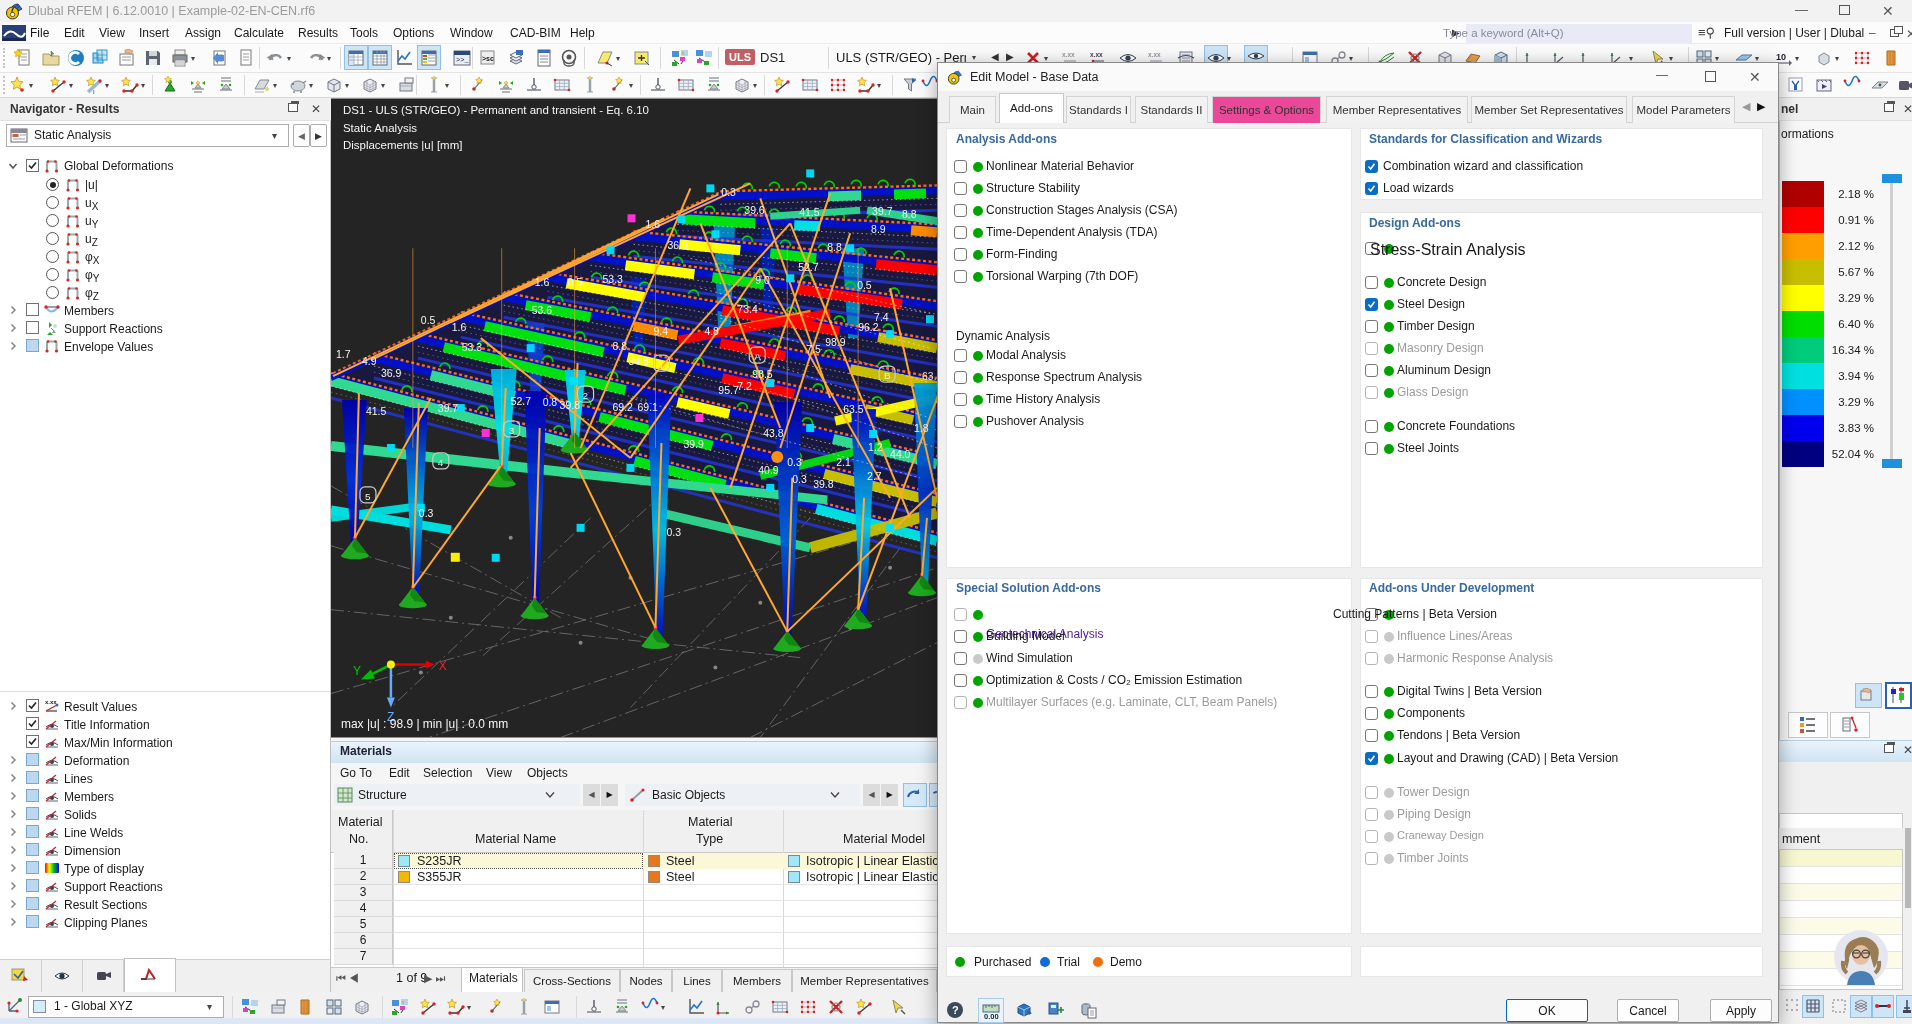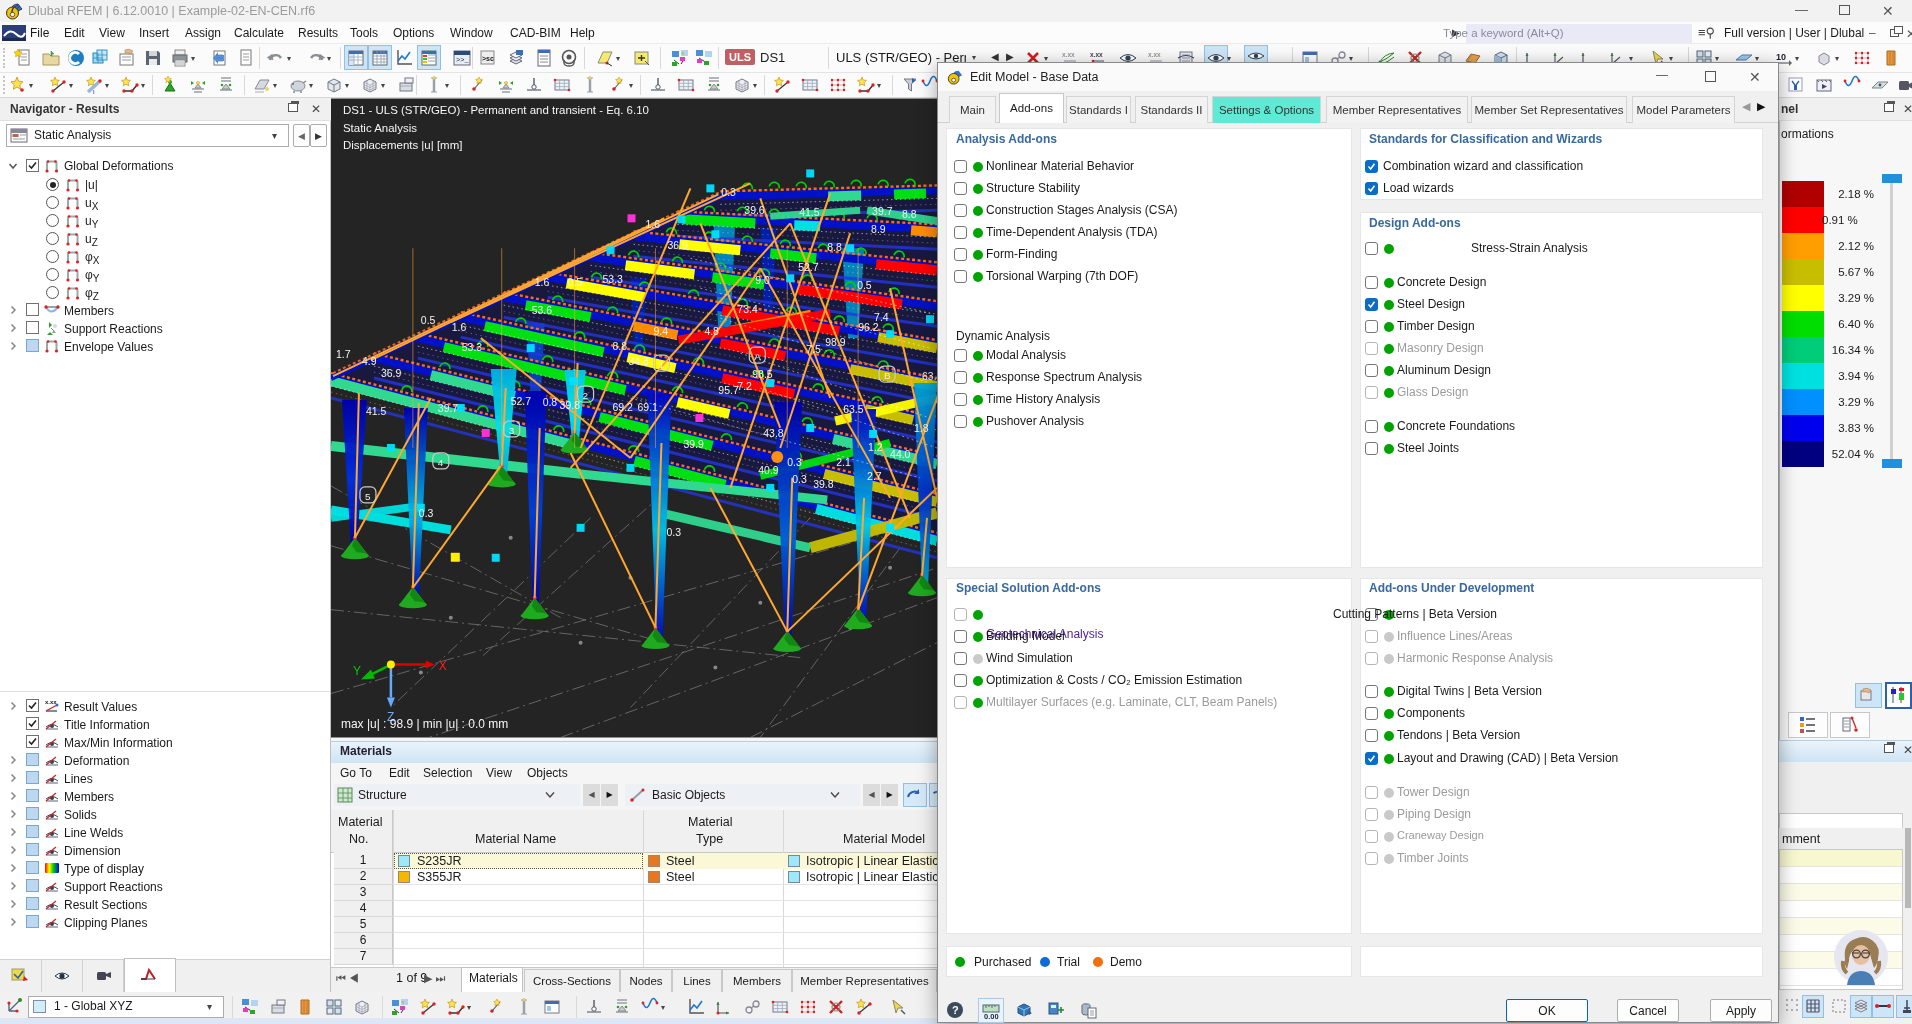--- a/index.html
+++ b/index.html
@@ -1547,21 +1547,21 @@
     <div class="ab" style="left:1779px;top:98px;width:133px;height:894px;background:#f7f7f7;border-left:1px solid #c0c0c0"></div>
     <div class="ab" style="left:1779px;top:98px;width:133px;height:23px;background:#f0f0f0;border-bottom:1px solid #e0e0e0"></div>
     <div class="lb" style="left:1781px;top:102px;font-weight:bold;color:#333">nel</div>
     <div class="ab" style="left:1884px;top:103px;width:10px;height:9px;border:1px solid #555;background:#fff"></div>
     <div class="ab" style="left:1887px;top:101px;width:8px;height:3px;background:#555"></div>
     <div class="lb" style="left:1903px;top:102px;color:#444;font-size:12px">✕</div>
     <div class="lb" style="left:1781px;top:127px;font-size:12px">ormations</div>
     <div class="ab" style="left:1782px;top:181px;width:42px;height:26px;background:#b00000"></div>
     <div class="lb" style="left:1822px;top:188px;font-size:11.5px;width:52px;text-align:right">2.18 %</div>
     <div class="ab" style="left:1782px;top:207px;width:42px;height:26px;background:#ff0000"></div>
-    <div class="lb" style="left:1822px;top:214px;font-size:11.5px;width:52px;text-align:left">0.91 %</div>
+    <div class="lb" style="left:1822px;top:214px;font-size:11.5px;width:52px;text-align:right">0.91 %</div>
     <div class="ab" style="left:1782px;top:233px;width:42px;height:26px;background:#ff9e00"></div>
     <div class="lb" style="left:1822px;top:240px;font-size:11.5px;width:52px;text-align:right">2.12 %</div>
     <div class="ab" style="left:1782px;top:259px;width:42px;height:26px;background:#c8be00"></div>
     <div class="lb" style="left:1822px;top:266px;font-size:11.5px;width:52px;text-align:right">5.67 %</div>
     <div class="ab" style="left:1782px;top:285px;width:42px;height:26px;background:#ffff00"></div>
     <div class="lb" style="left:1822px;top:292px;font-size:11.5px;width:52px;text-align:right">3.29 %</div>
     <div class="ab" style="left:1782px;top:311px;width:42px;height:26px;background:#00dd00"></div>
     <div class="lb" style="left:1822px;top:318px;font-size:11.5px;width:52px;text-align:right">6.40 %</div>
     <div class="ab" style="left:1782px;top:337px;width:42px;height:26px;background:#00cc7a"></div>
     <div class="lb" style="left:1822px;top:344px;font-size:11.5px;width:52px;text-align:right">16.34 %</div>
@@ -1665,21 +1665,21 @@
     </svg>
     <div class="lb" style="left:970px;top:70px;font-size:12.5px;color:#222">Edit Model - Base Data</div>
     <div class="lb" style="left:1656px;top:68px;color:#555">—</div>
     <div class="ab" style="left:1705px;top:71px;width:11px;height:11px;border:1px solid #555"></div>
     <div class="lb" style="left:1749px;top:69px;color:#555;font-size:14px">✕</div>
     <div class="ab" style="left:938px;top:91px;width:840px;height:32px;background:#f0f0f0;border-bottom:1px solid #d0d0d0"></div>
     <div class="ab" style="left:949px;top:96px;width:47px;height:27px;background:#f2f2f2;border:1px solid #d4d4d4;border-bottom:none;text-align:center;line-height:26px;font-size:11.5px;color:#333;white-space:nowrap;overflow:hidden">Main</div>
     <div class="ab" style="left:999px;top:93px;width:65px;height:30px;background:#fff;border:1px solid #c8c8c8;border-bottom:none;z-index:3;text-align:center;line-height:28px;font-size:11.5px;white-space:nowrap;overflow:hidden">Add-ons</div>
     <div class="ab" style="left:1066px;top:96px;width:65px;height:27px;background:#f2f2f2;border:1px solid #d4d4d4;border-bottom:none;text-align:center;line-height:26px;font-size:11.5px;color:#333;white-space:nowrap;overflow:hidden">Standards I</div>
     <div class="ab" style="left:1135px;top:96px;width:73px;height:27px;background:#f2f2f2;border:1px solid #d4d4d4;border-bottom:none;text-align:center;line-height:26px;font-size:11.5px;color:#333;white-space:nowrap;overflow:hidden">Standards II</div>
-    <div class="ab" style="left:1212px;top:96px;width:109px;height:27px;background:#5eead4;border:1px solid #d4d4d4;border-bottom:none;text-align:center;line-height:26px;font-size:11.5px;color:#333;white-space:nowrap;overflow:hidden">Settings &amp; Options</div>
+    <div class="ab" style="left:1212px;top:96px;width:109px;height:27px;background:#ec4899;border:1px solid #d4d4d4;border-bottom:none;text-align:center;line-height:26px;font-size:11.5px;color:#333;white-space:nowrap;overflow:hidden">Settings &amp; Options</div>
     <div class="ab" style="left:1326px;top:96px;width:142px;height:27px;background:#f2f2f2;border:1px solid #d4d4d4;border-bottom:none;text-align:center;line-height:26px;font-size:11.5px;color:#333;white-space:nowrap;overflow:hidden">Member Representatives</div>
     <div class="ab" style="left:1471px;top:96px;width:156px;height:27px;background:#f2f2f2;border:1px solid #d4d4d4;border-bottom:none;text-align:center;line-height:26px;font-size:11.5px;color:#333;white-space:nowrap;overflow:hidden">Member Set Representatives</div>
     <div class="ab" style="left:1632px;top:96px;width:103px;height:27px;background:#f2f2f2;border:1px solid #d4d4d4;border-bottom:none;text-align:center;line-height:26px;font-size:11.5px;color:#333;white-space:nowrap;overflow:hidden">Model Parameters</div>
     <div class="lb" style="left:1742px;top:100px;font-size:11px;color:#999">◀</div>
     <div class="lb" style="left:1757px;top:100px;font-size:11px;color:#111">▶</div>
     <div class="ab" style="left:946px;top:128px;width:406px;height:440px;background:#fff;border:1px solid #e6e6e6"></div>
     <div class="ab" style="left:1360px;top:128px;width:403px;height:72px;background:#fff;border:1px solid #e6e6e6"></div>
     <div class="ab" style="left:1360px;top:212px;width:403px;height:356px;background:#fff;border:1px solid #e6e6e6"></div>
     <div class="ab" style="left:946px;top:578px;width:406px;height:356px;background:#fff;border:1px solid #e6e6e6"></div>
     <div class="ab" style="left:1360px;top:578px;width:403px;height:356px;background:#fff;border:1px solid #e6e6e6"></div>
@@ -1724,21 +1724,21 @@
     </svg>
     <div class="lb" style="left:1383px;top:159px;color:#1a1a1a;font-size:12px">Combination wizard and classification</div>
     <div class="ab" style="left:1365px;top:182px;width:13px;height:13px;background:#0a6cc4;border-radius:3px"></div>
     <svg class="ab" style="left:1367px;top:184px" width="9" height="9" viewBox="0 0 9 9">
       <path d="M1.5 4.5 L3.7 7 L7.5 1.8" stroke="#fff" stroke-width="1.5" fill="none"></path>
     </svg>
     <div class="lb" style="left:1383px;top:181px;color:#1a1a1a;font-size:12px">Load wizards</div>
     <div class="lb" style="left:1369px;top:216px;color:#38699f;font-weight:bold;font-size:12px">Design Add-ons</div>
     <div class="ab" style="left:1365px;top:242px;width:13px;height:13px;background:#fff;border:1.2px solid #767676;border-radius:3px"></div>
     <div class="dot" style="left:1384px;top:243.5px;background:#00a300"></div>
-    <div class="lb" style="left:1471px;top:241px;color:#1a1a1a;font-size:12px">Stress-Strain Analysis</div>
+    <div class="lb" style="left:1370px;top:241px;color:#1a1a1a;font-size:16px">Stress-Strain Analysis</div>
     <div class="ab" style="left:1365px;top:276px;width:13px;height:13px;background:#fff;border:1.2px solid #767676;border-radius:3px"></div>
     <div class="dot" style="left:1384px;top:277.5px;background:#00a300"></div>
     <div class="lb" style="left:1397px;top:275px;color:#1a1a1a;font-size:12px">Concrete Design</div>
     <div class="ab" style="left:1365px;top:298px;width:13px;height:13px;background:#0a6cc4;border-radius:3px"></div>
     <svg class="ab" style="left:1367px;top:300px" width="9" height="9" viewBox="0 0 9 9">
       <path d="M1.5 4.5 L3.7 7 L7.5 1.8" stroke="#fff" stroke-width="1.5" fill="none"></path>
     </svg>
     <div class="dot" style="left:1384px;top:299.5px;background:#00a300"></div>
     <div class="lb" style="left:1397px;top:297px;color:#1a1a1a;font-size:12px">Steel Design</div>
     <div class="ab" style="left:1365px;top:320px;width:13px;height:13px;background:#fff;border:1.2px solid #767676;border-radius:3px"></div>

